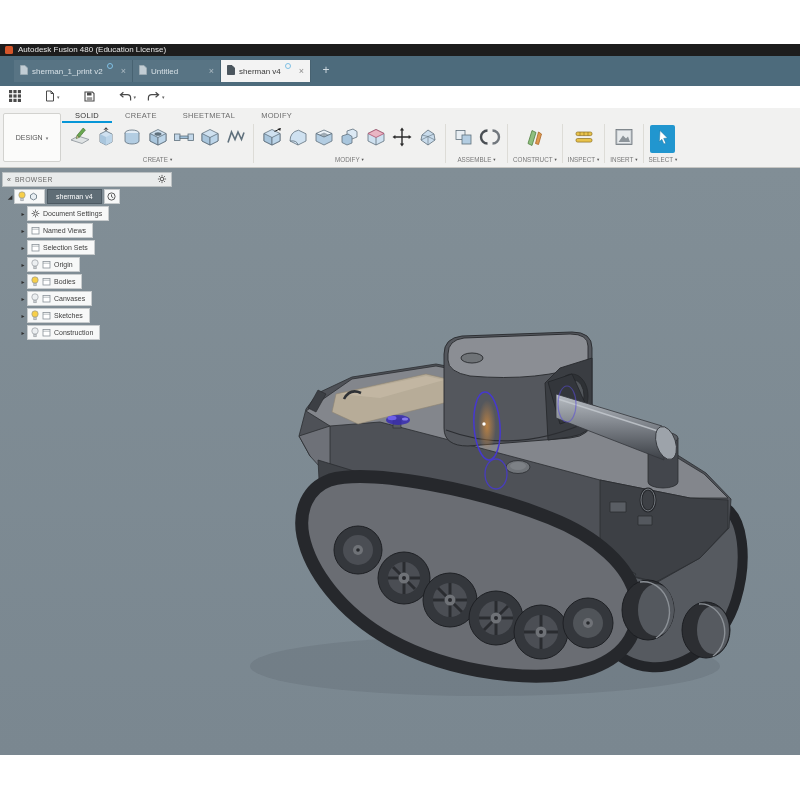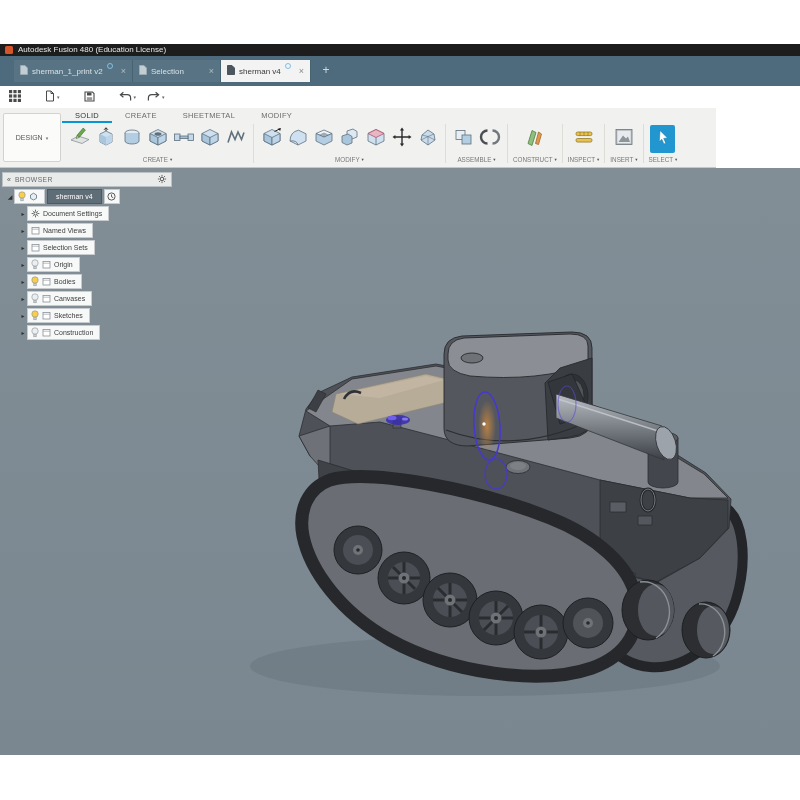--- a/index.html
+++ b/index.html
@@ -24,21 +24,21 @@
            align-self:flex-start;margin-top:3px;flex:0 0 auto;}
   .newtab{width:18px;height:18px;margin-left:6px;color:#cfdae0;font-size:12px;
           text-align:center;line-height:17px;}
   
   .qat{position:absolute;top:86px;left:0;width:800px;height:22px;background:#ffffff;
        display:flex;align-items:center;padding-left:5px;gap:3px;box-sizing:border-box;}
   .qbtn{display:flex;align-items:center;gap:2px;height:18px;padding:0 4px;}
   .qbtn .caret{font-size:5px;color:#666;}
   .qsep{width:10px;}
   
-  .ribbon{position:absolute;top:108px;left:0;width:716px;height:60px;background:#f1f1f0;
+  .ribbon{position:absolute;top:108px;left:0;width:800px;height:60px;background:#f1f1f0;
           border-bottom:1px solid #c6c6c3;box-sizing:border-box;}
   .design-btn{position:absolute;left:3px;top:5px;width:56px;height:47px;background:#fbfbfa;
               border:1px solid #d2d2cf;border-radius:2px;display:flex;align-items:center;
               justify-content:center;gap:3px;font-size:7px;color:#555;}
   .design-btn .caret{font-size:5px;color:#777;}
   .rtabs{position:absolute;left:62px;top:1px;height:14px;display:flex;}
   .rtab{font-size:7.5px;color:#6b6b6b;padding:2px 13px 0 13px;letter-spacing:.3px;}
   .rtab.active{color:#333;border-bottom:2px solid #0696d7;}
   .rgroups{position:absolute;left:62px;top:16px;height:42px;display:flex;align-items:flex-start;}
   .rgroup{display:flex;flex-direction:column;align-items:center;padding:0 5px;}
@@ -85,21 +85,21 @@
             <path d="M0.5 0.5 H5 L7.5 3 V9.5 H0.5 Z" fill="#c2cdd4" stroke="#9fadb5" stroke-width=".8"></path>
           </svg></span>
         <span class="tlabel">sherman_1_print v2</span>
         <span class="unsaved"></span>
         <span class="close">×</span>
       </div>
       <div class="dtab">
         <span><svg width="8" height="10" viewBox="0 0 8 10">
             <path d="M0.5 0.5 H5 L7.5 3 V9.5 H0.5 Z" fill="#c2cdd4" stroke="#9fadb5" stroke-width=".8"></path>
           </svg></span>
-        <span class="tlabel">Selection</span>
+        <span class="tlabel">Untitled</span>
         <span class="close">×</span>
       </div>
       <div class="dtab active">
         <span><svg width="8" height="10" viewBox="0 0 8 10">
             <path d="M0.5 0.5 H5 L7.5 3 V9.5 H0.5 Z" fill="#4b565e" stroke="#39434b" stroke-width=".8"></path>
           </svg></span>
         <span class="tlabel">sherman v4</span>
         <span class="unsaved"></span>
         <span class="close">×</span>
       </div>

